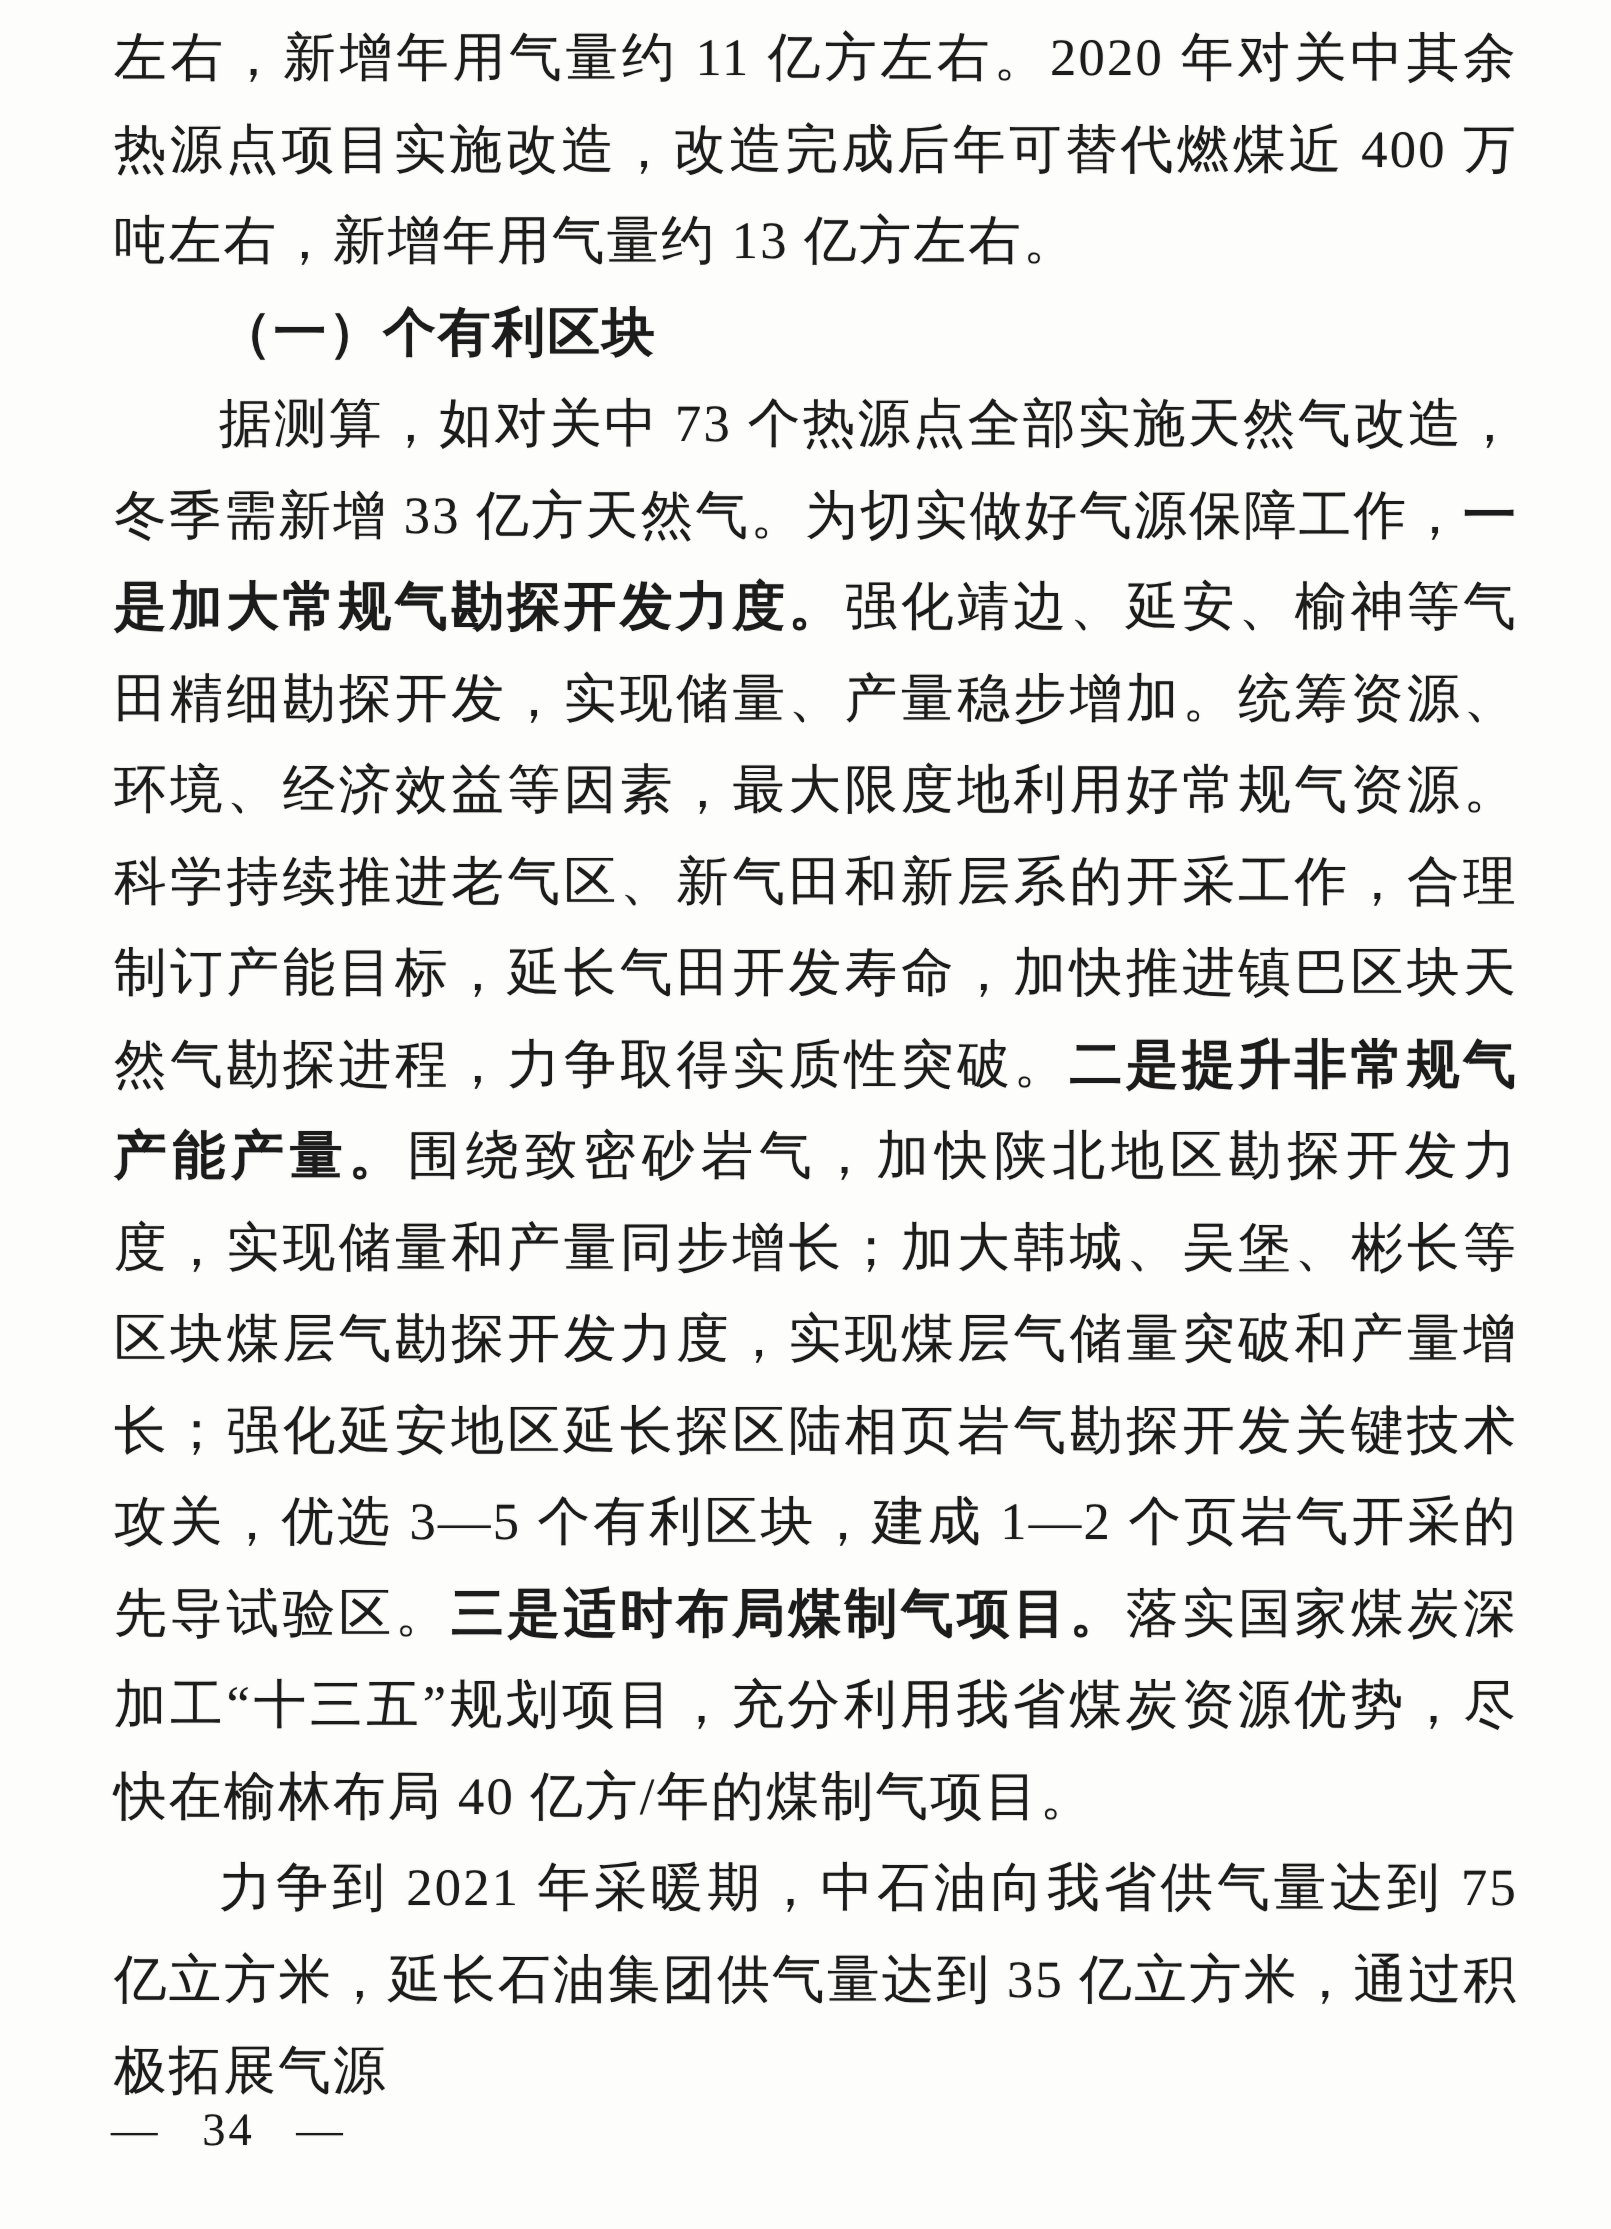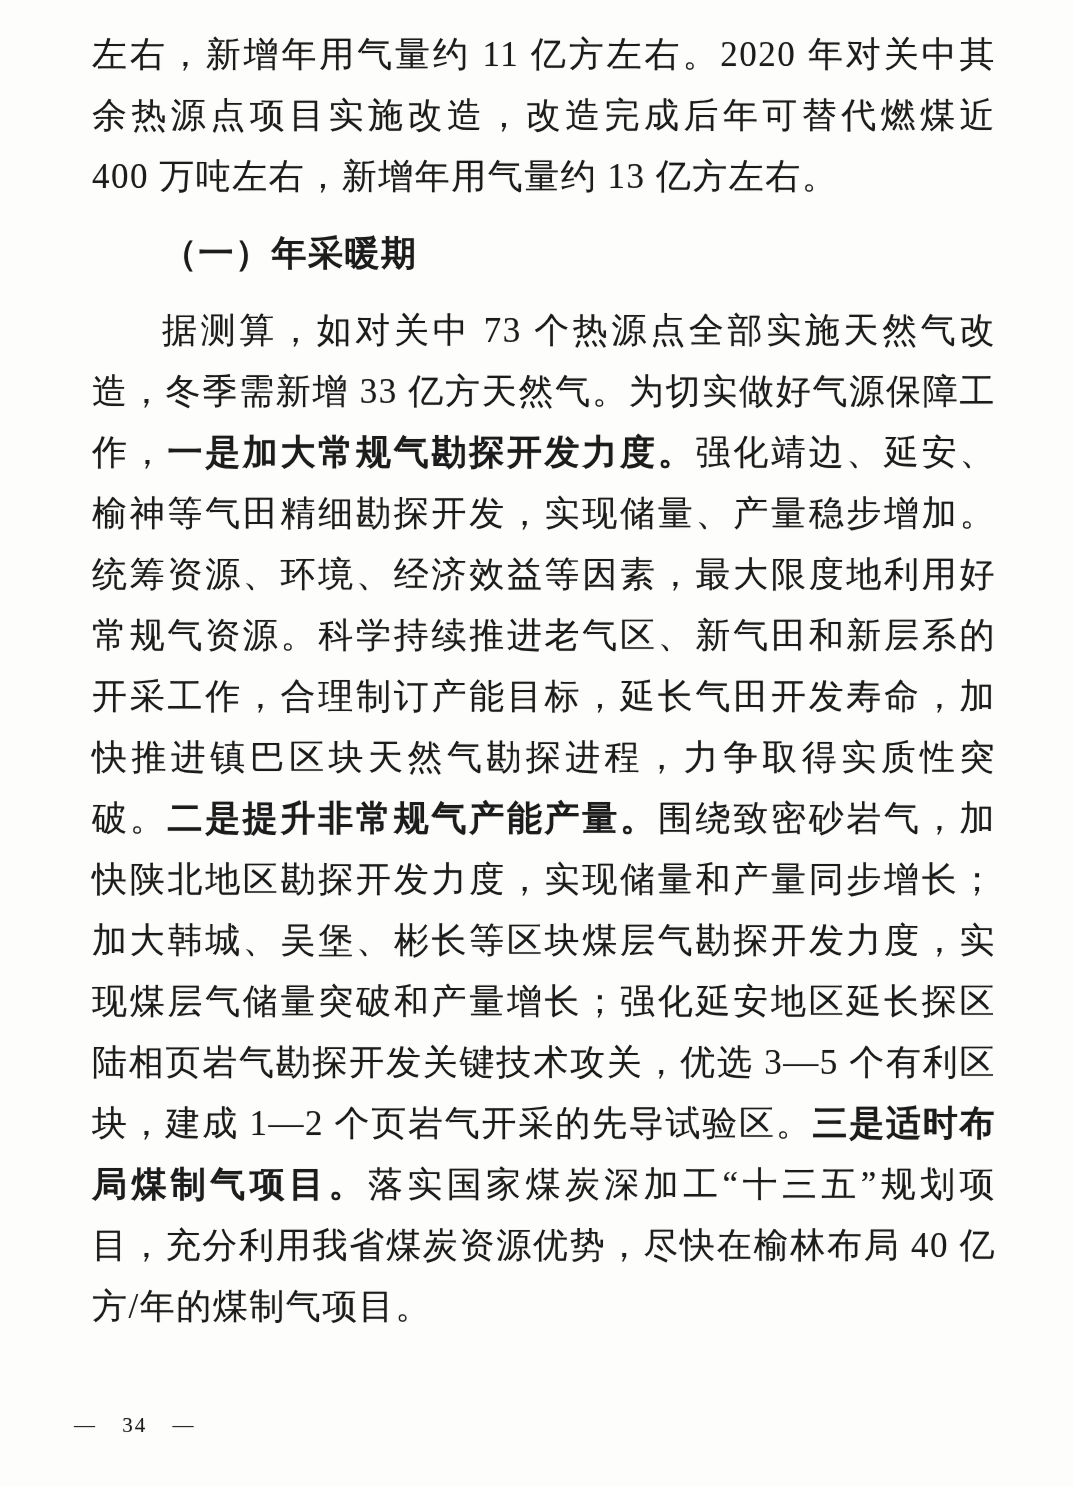--- a/index.html
+++ b/index.html
@@ -25,45 +25,46 @@
     width: 936px;
     color: var(--ink, #1c1c1c);
     font-size: 35px;
     line-height: 61px;
     text-align: justify;
     text-justify: inter-ideograph;
     letter-spacing: 1.5px;
     text-shadow: 0 0 1px rgba(35,35,35,0.35);
   }
   .para {
-    margin: 16px;
+    margin: 0;
   }
   .para.indent {
     text-indent: 2em;
   }
   .heading, .bold {
     font-weight: 700;
   }
   .footer {
     position: absolute;
     left: 74px;
     bottom: 48px;
     color: var(--ink, #1c1c1c);
-    font-size: 21px;
+    font-size: 31px;
     letter-spacing: 2px;
     word-spacing: 18px;
     text-shadow: 0 0 1px rgba(35,35,35,0.3);
   }
 </style>
 </head>
 <body>
 
 <div class="page" style="--paper: #fdfdfc; --ink: #1c1c1c;">
   <div class="doc-text">
     <p class="para"><span>左右，新增年用气量约 11 亿方左右。2020 年对关中其余热源点项目实施改造，改造完成后年可替代燃煤近 400 万吨左右，新增年用气量约 13 亿方左右。</span></p>
-    <p class="para indent heading"><span class="bold">（一）年采暖期</span></p>
+    <p class="para indent heading"><span class="bold">（一）个有利区块</span></p>
     <p class="para indent"><span>据测算，如对关中 73 个热源点全部实施天然气改造，冬季需新增 33 亿方天然气。为切实做好气源保障工作，</span><span class="bold">一是加大常规气勘探开发力度。</span><span>强化靖边、延安、榆神等气田精细勘探开发，实现储量、产量稳步增加。统筹资源、环境、经济效益等因素，最大限度地利用好常规气资源。科学持续推进老气区、新气田和新层系的开采工作，合理制订产能目标，延长气田开发寿命，加快推进镇巴区块天然气勘探进程，力争取得实质性突破。</span><span class="bold">二是提升非常规气产能产量。</span><span>围绕致密砂岩气，加快陕北地区勘探开发力度，实现储量和产量同步增长；加大韩城、吴堡、彬长等区块煤层气勘探开发力度，实现煤层气储量突破和产量增长；强化延安地区延长探区陆相页岩气勘探开发关键技术攻关，优选 3—5 个有利区块，建成 1—2 个页岩气开采的先导试验区。</span><span class="bold">三是适时布局煤制气项目。</span><span>落实国家煤炭深加工“十三五”规划项目，充分利用我省煤炭资源优势，尽快在榆林布局 40 亿方/年的煤制气项目。</span></p>
+    <p class="para indent"><span>力争到 2021 年采暖期，中石油向我省供气量达到 75 亿立方米，延长石油集团供气量达到 35 亿立方米，通过积极拓展气源</span></p>
   </div>
 
   <div class="footer">
     <span>— 34 —</span>
   </div>
 </div>
 
 </body></html>

